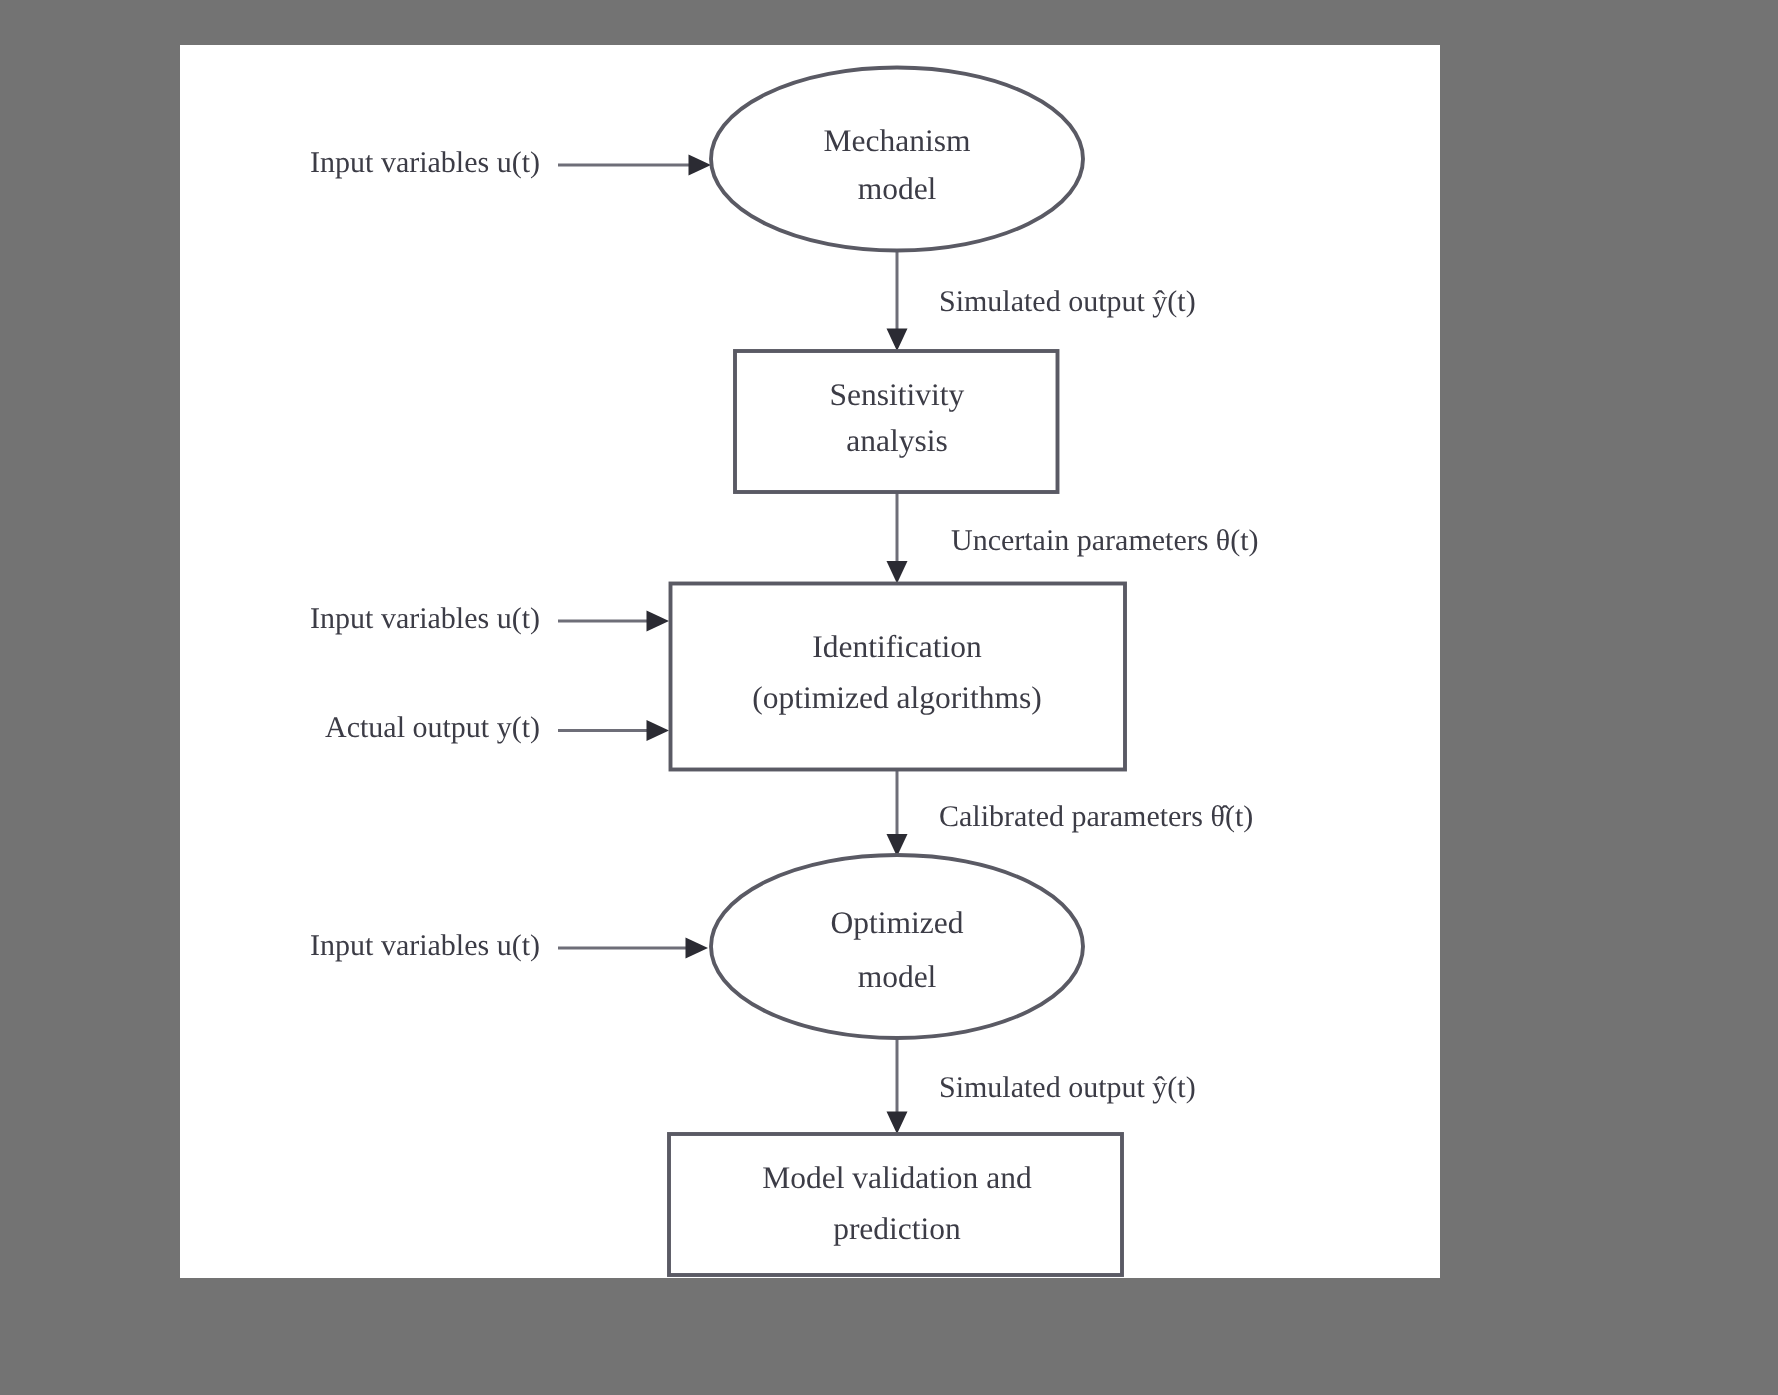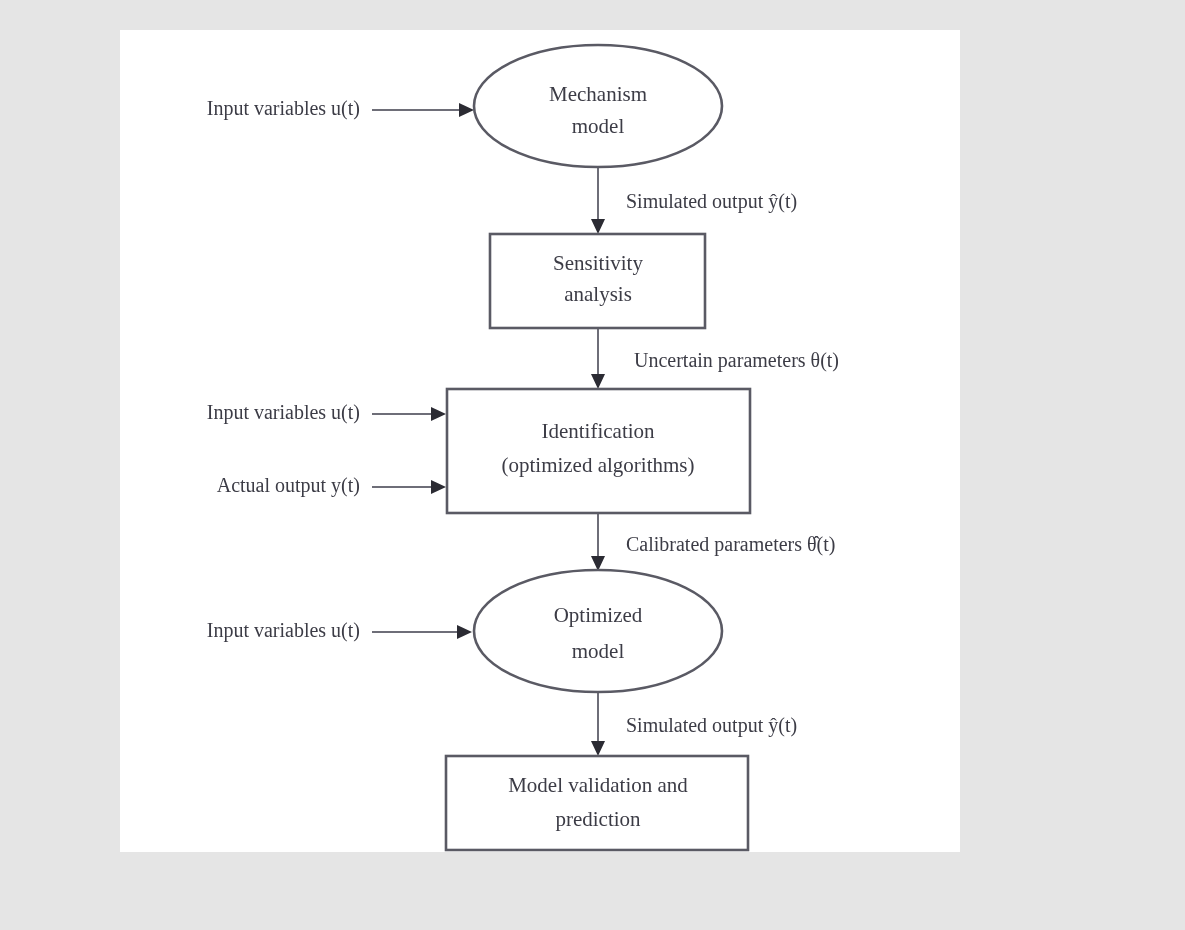--- a/index.html
+++ b/index.html
@@ -8,21 +8,21 @@
     background: #f7f7f7;
     width: 1185px;
     height: 930px;
     overflow: hidden;
     font-family: "Liberation Serif", serif;
   }
   #page {
     position: relative;
     width: 1185px;
     height: 930px;
-    background: #e5e5e5;
+    background: #737373;
   }
   #figure-canvas {
     position: absolute;
     left: 120px;
     top: 30px;
     width: 840px;
     height: 822px;
     background: #ffffff;
   }
   #flow-svg {

